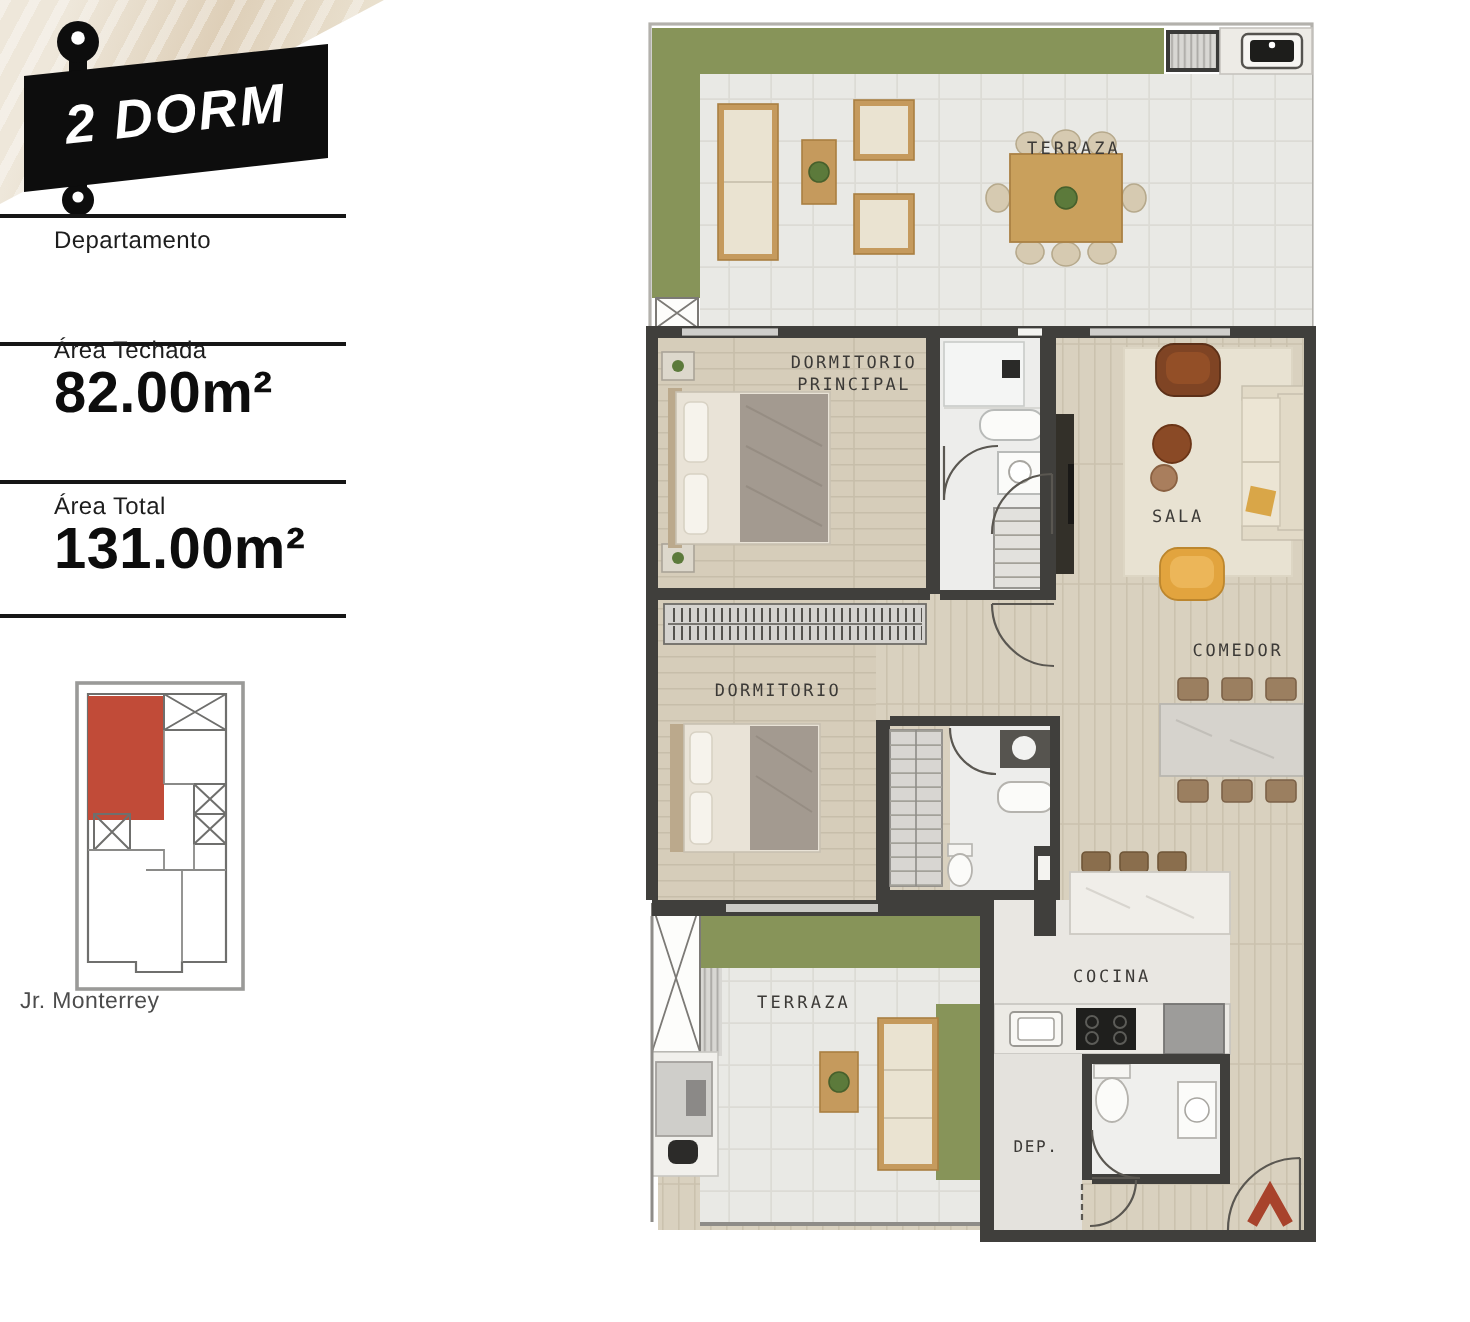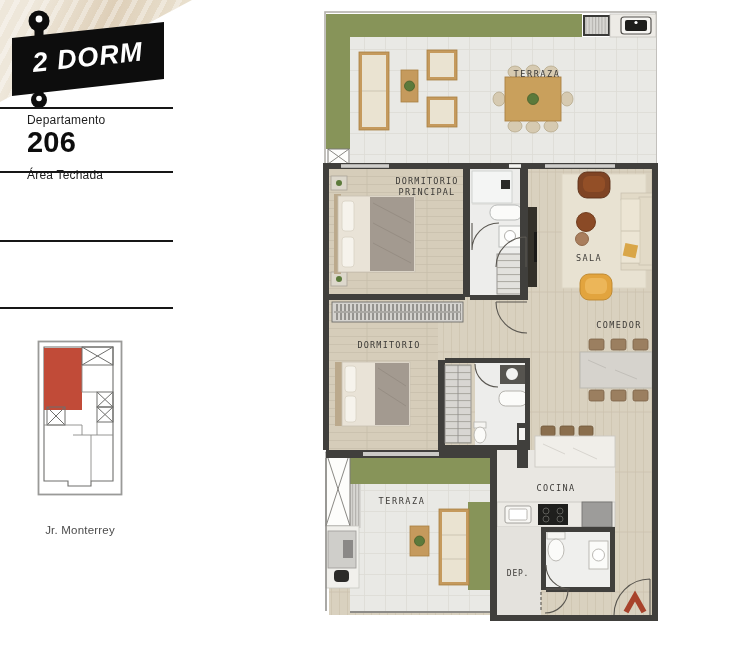--- a/index.html
+++ b/index.html
@@ -10,21 +10,21 @@
       repeating-linear-gradient(118deg, rgba(255,255,255,.35) 0 5px, rgba(255,255,255,0) 5px 13px),
       linear-gradient(110deg,#eee7da 15%,#decfb8 48%,#e9e0ce 78%);
     clip-path:polygon(0 0,192px 0,0 102px)}
   .sidebar{position:absolute;left:0;top:0;width:173px;height:661px}
   .rule{position:absolute;left:0;width:173px;height:2px;background:#161616}
   .sec{position:absolute;left:27px}
   .sec .lbl{font-size:12px;color:#1d1d1d;letter-spacing:.2px;line-height:1.1}
   .sec .val{font-size:29px;font-weight:700;color:#0d0d0d;letter-spacing:.2px;line-height:1.05}
   .badge-svg{position:absolute;left:0;top:6px}
   .keyplan-svg{position:absolute;left:37px;top:340px}
-  .street{position:absolute;left:10px;top:524px;width:140px;text-align:center;
+  .street{position:absolute;left:10px;top:495px;width:140px;
           font-size:11.5px;color:#4c4c4c;letter-spacing:.2px}
   .plan-svg{position:absolute;left:323px;top:8px}
   .plan-svg text{font-family:"DejaVu Sans Mono","Liberation Mono",monospace;fill:#3c3a37}
 </style>
 </head>
 <body>
 
 <div class="canvas">
 
   <div class="corner-texture"></div>
@@ -39,29 +39,33 @@
         <circle cx="39" cy="94" r="8" fill="#0d0d0d"></circle>
         <circle cx="39" cy="92.5" r="2.8" fill="#ffffff"></circle>
       </g>
       <polygon points="12,32 164,16 164,73 12,90" fill="#0d0d0d"></polygon>
       <text x="88" y="53" transform="rotate(-6 88 53)" text-anchor="middle" dominant-baseline="middle" fill="#ffffff" font-size="27" font-weight="800" font-style="italic" letter-spacing="1" font-family="Liberation Sans, sans-serif">2 DORM</text>
     </svg>
 
     <div class="rule" style="top:107px"></div>
     <div class="sec" style="top:114px">
       <div class="lbl">Departamento</div>
-      <div class="val">206</div>
     </div>
 
     <div class="rule" style="top:171px"></div>
     <div class="sec" style="top:169px">
       <div class="lbl">Área Techada</div>
+      <div class="val">82.00m²</div>
     </div>
 
     <div class="rule" style="top:240px"></div>
+    <div class="sec" style="top:247px">
+      <div class="lbl">Área Total</div>
+      <div class="val">131.00m²</div>
+    </div>
 
     <div class="rule" style="top:307px"></div>
 
     <svg class="keyplan-svg" width="86" height="156" viewBox="0 0 86 156">
       <rect x="1.5" y="1.5" width="83" height="153" fill="#ffffff" stroke="#9a9a98" stroke-width="1.8"></rect>
       <path d="M7,7 H76 V141 H54 V146 H31 V141 H7 Z" fill="#ffffff" stroke="#6f6f6d" stroke-width="1.1"></path>
       <rect x="7" y="8" width="38" height="62" fill="#c14b38"></rect>
       <g stroke="#6f6f6d" stroke-width="1" fill="none">
         <rect x="45" y="7" width="31" height="18"></rect>
           <path d="M45,7 L76,25 M76,7 L45,25"></path>

